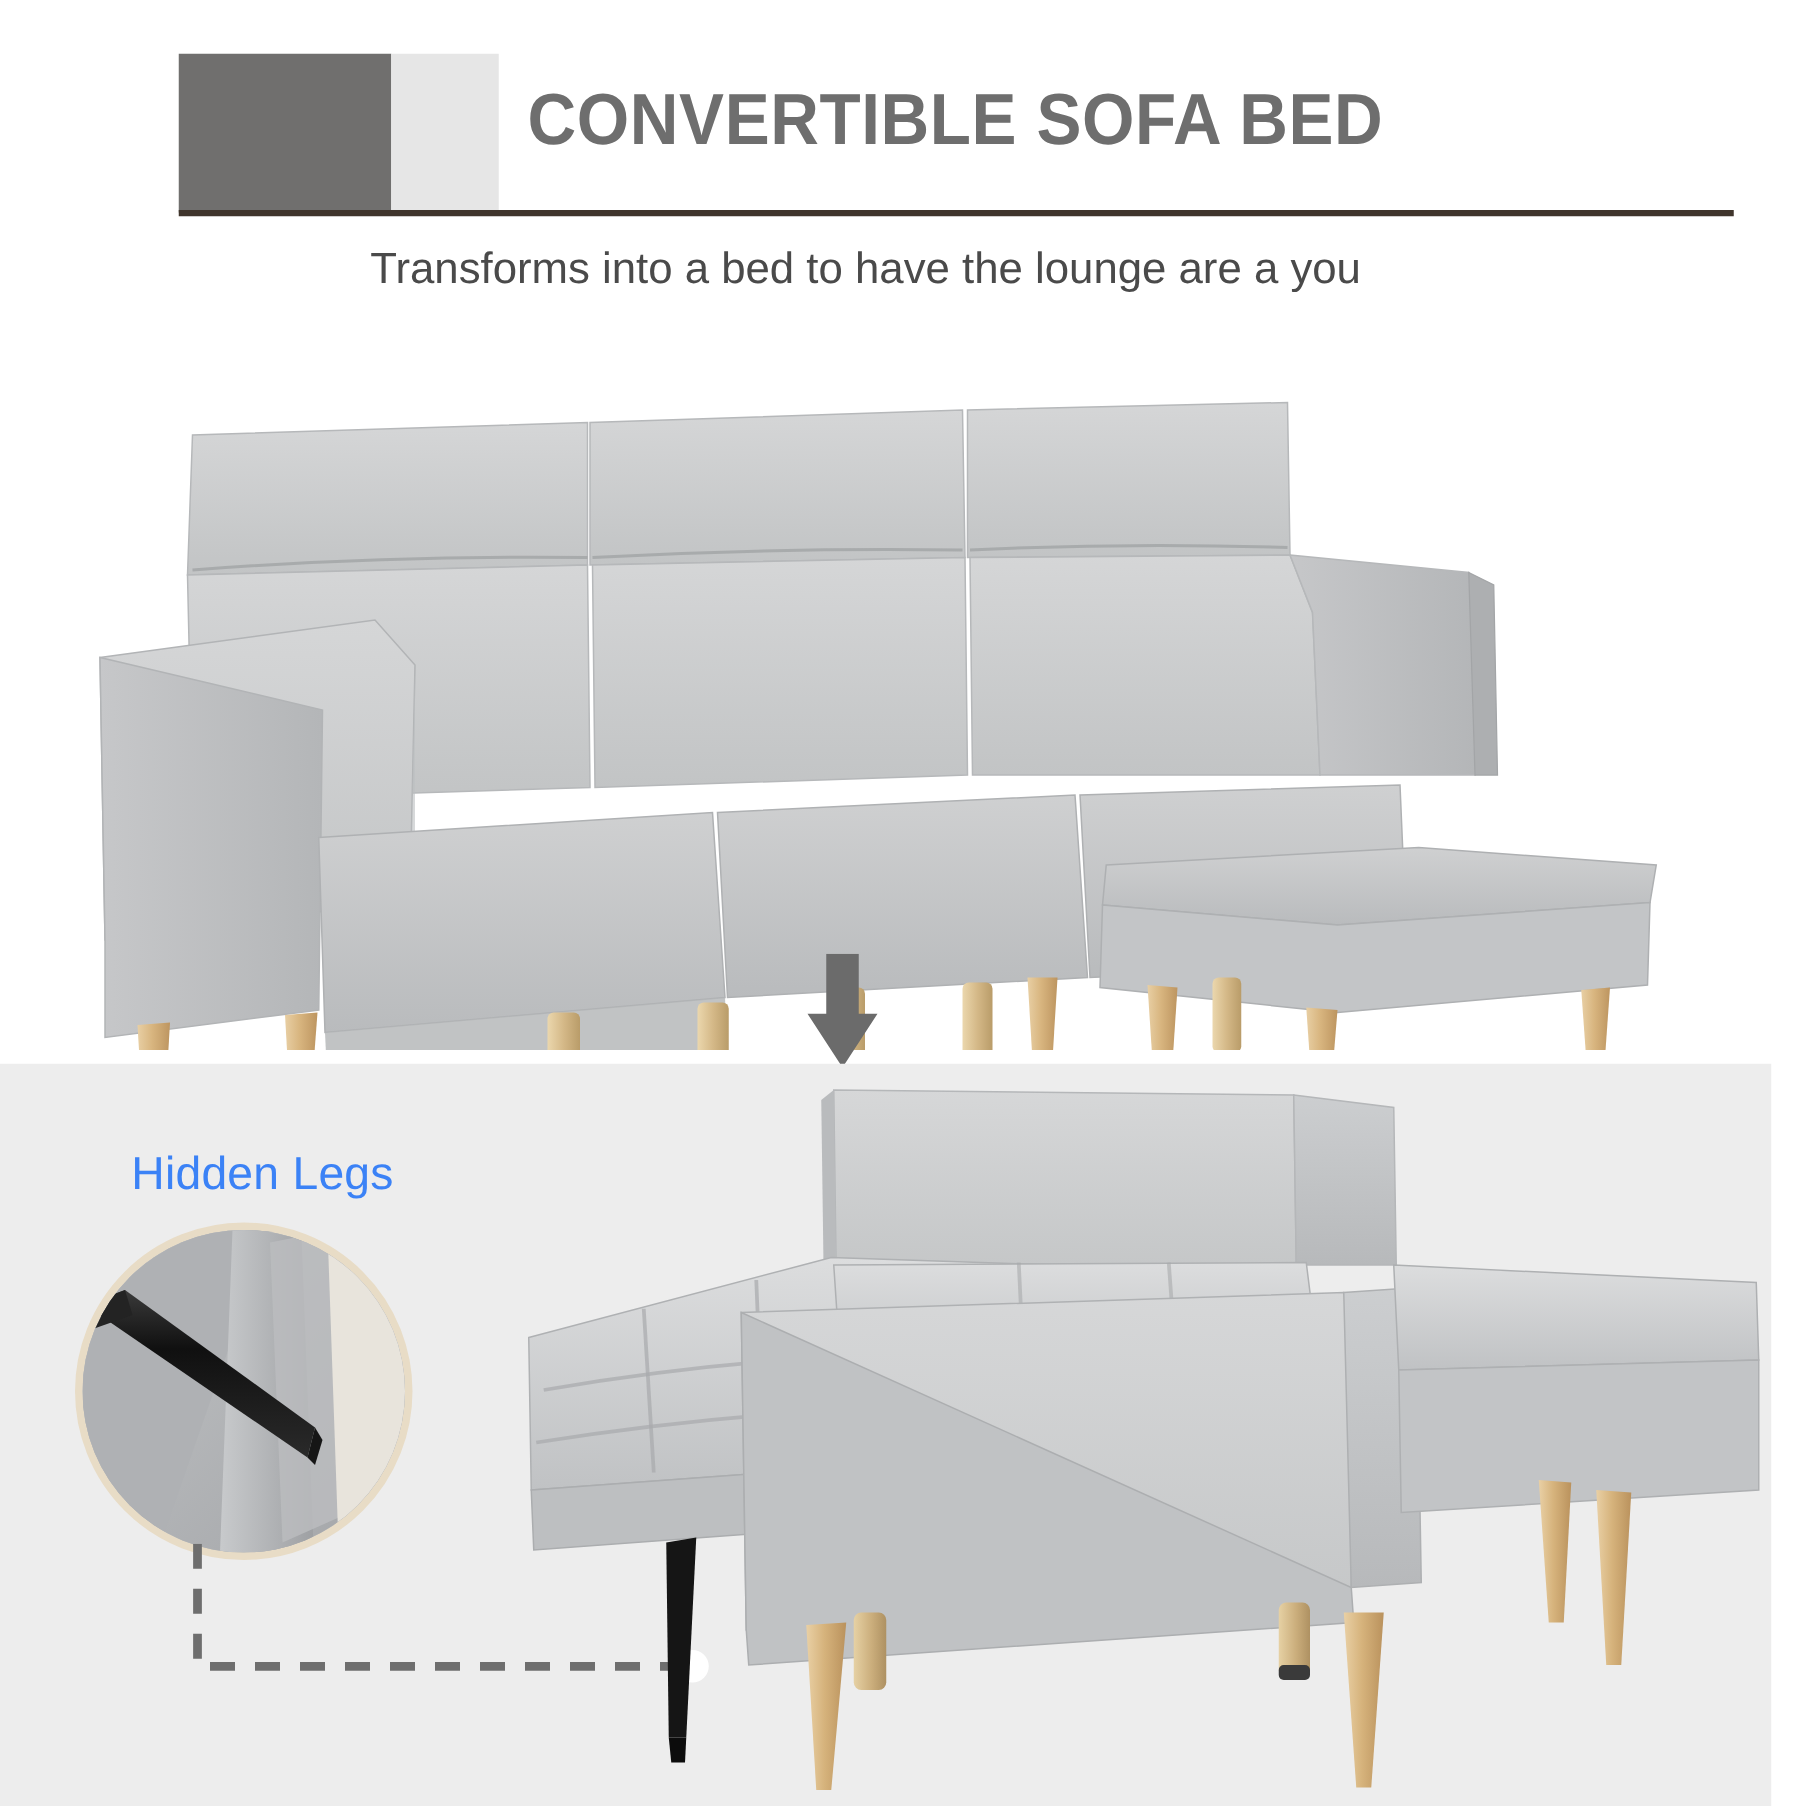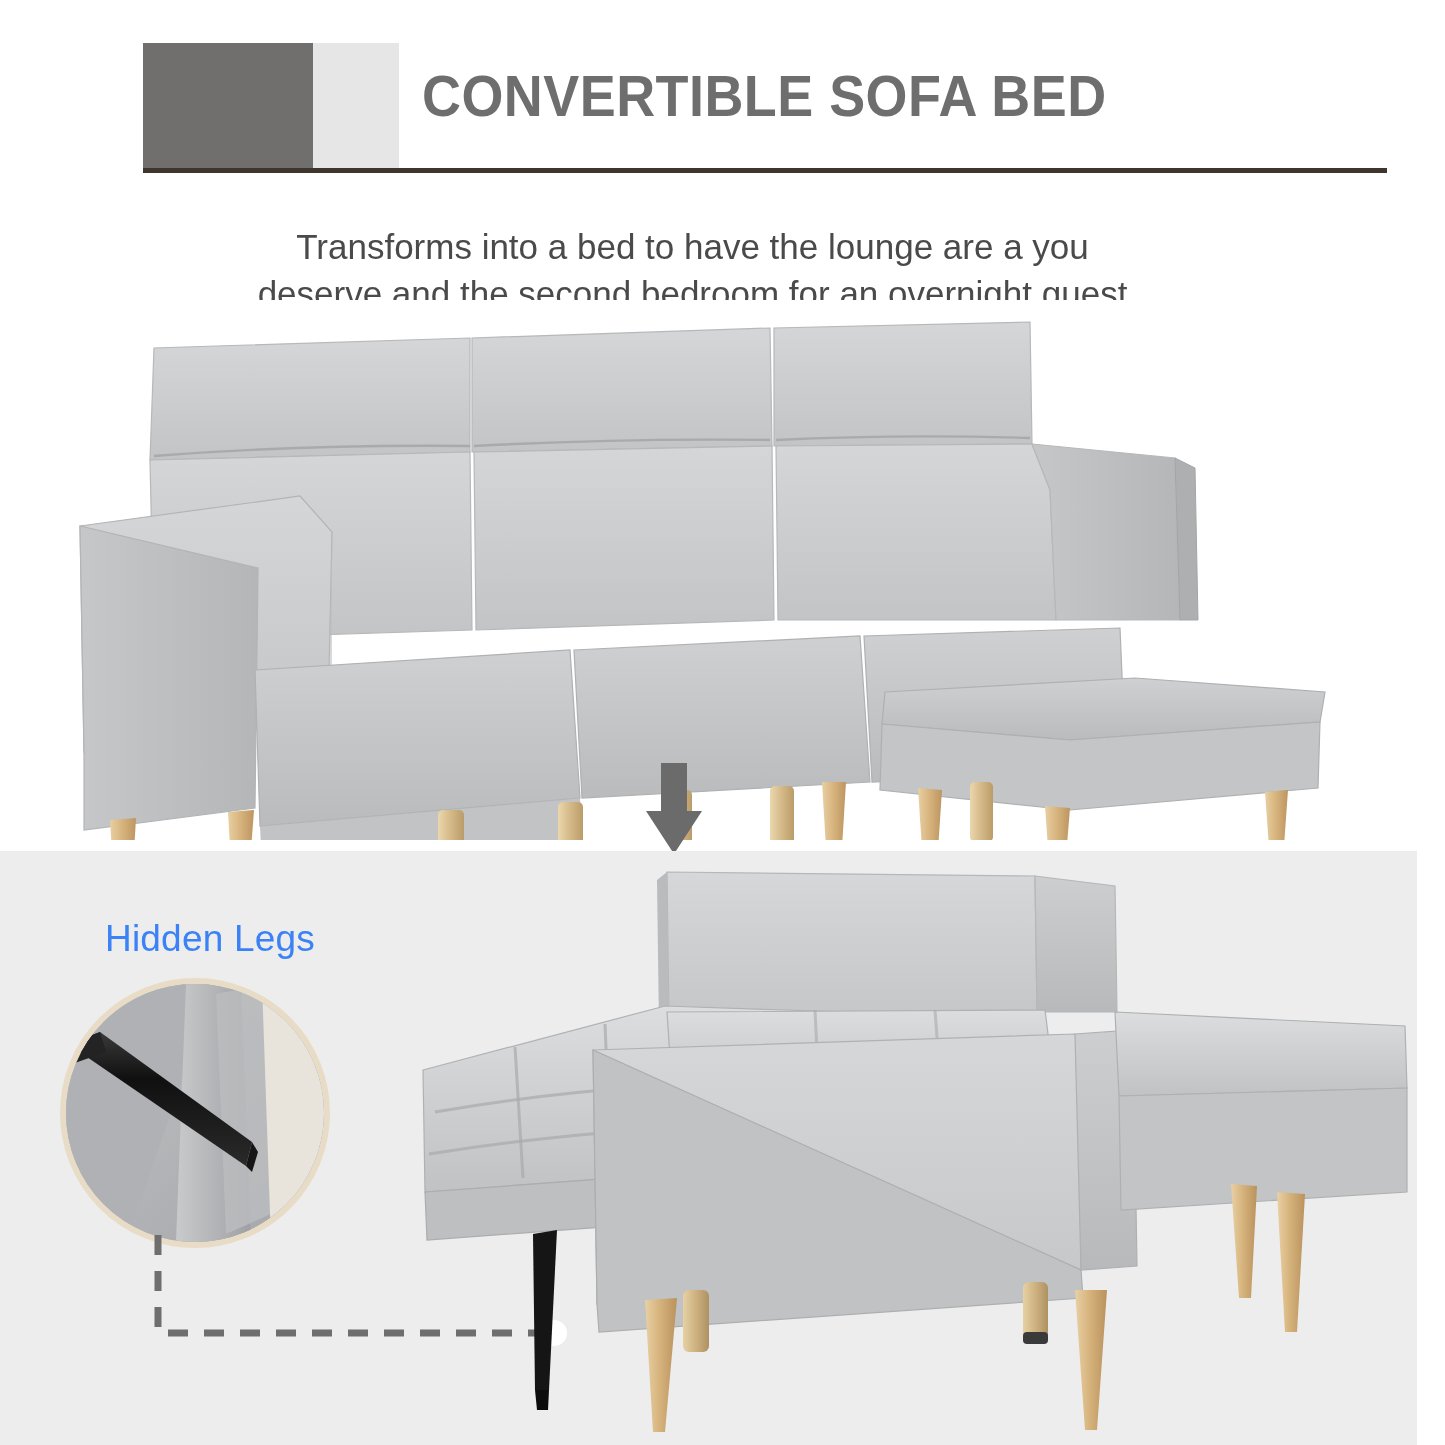--- a/index.html
+++ b/index.html
@@ -59,21 +59,20 @@
     position: absolute;
     left: 0; top: 192px;
     width: 1445px;
     text-align: center;
     font-size: 35px;
     font-weight: 300;
     color: #4A4A4A;
     line-height: 1.33;
     padding-right: 60px;
     box-sizing: border-box;
-    margin-top: 32px;
   }
 
   
   #top-product-area {
     position: absolute;
     left: 0; top: 300px;
     width: 1445px; height: 551px;
     background: #ffffff;
   }
   #sofa-top-svg { position: absolute; left: 70px; top: 20px; }
@@ -129,21 +128,20 @@
 
 <div id="header-band">
   <div id="header-swatch-dark"></div>
   <div id="header-swatch-light"></div>
   <div id="header-rule"></div>
   <div id="header-title">CONVERTIBLE SOFA BED</div>
 </div>
 
 <div id="header-subtitle">
   <div>Transforms into a bed to have the lounge are a you</div>
-  <div>deserve and the second bedroom for an overnight guest</div>
 </div>
 
 <div id="top-product-area">
   <svg id="sofa-top-svg" width="1310" height="520" viewBox="0 0 1310 520">
     <defs>
       <linearGradient id="fabTop" x1="0" y1="0" x2="0" y2="1">
         <stop offset="0%" stop-color="#D5D6D7"></stop>
         <stop offset="100%" stop-color="#C2C4C5"></stop>
       </linearGradient>
       <linearGradient id="fabSeat" x1="0" y1="0" x2="0" y2="1">

